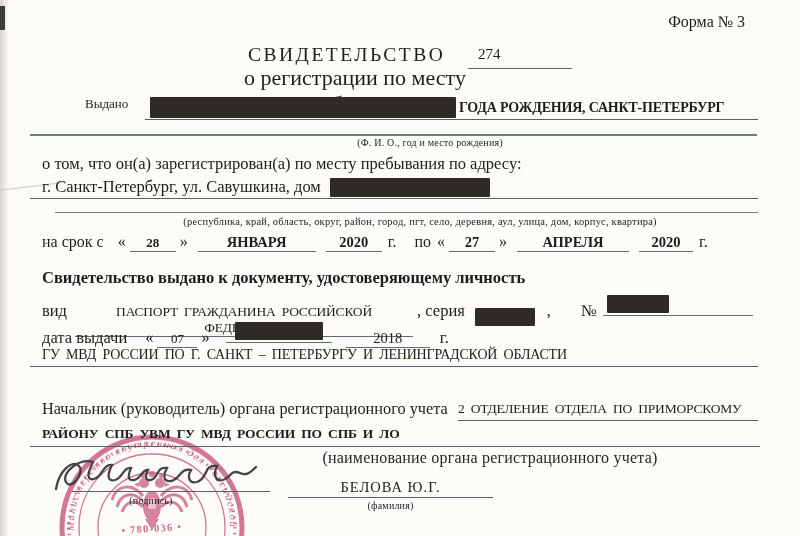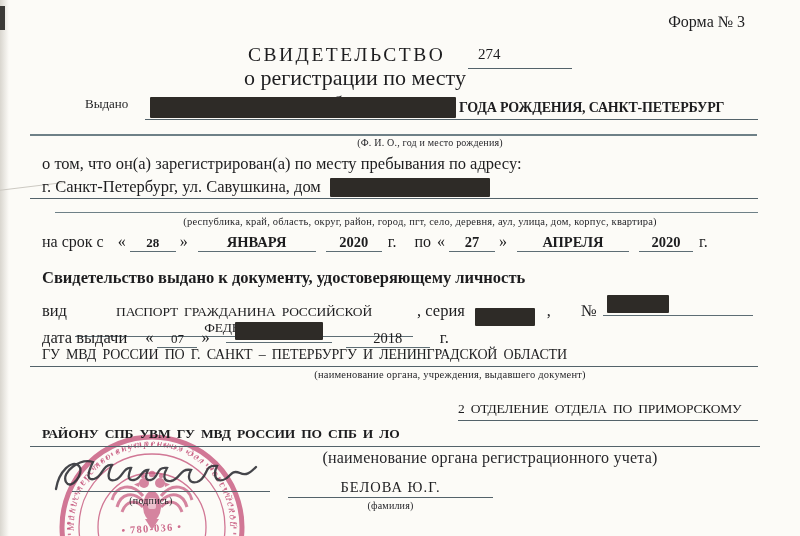--- a/index.html
+++ b/index.html
@@ -98,22 +98,22 @@
     <span style="margin-left:4px;">»</span>
     <span class="cell" style="width:106px;margin-left:16px;position:relative;height:21px;">
       <span class="redact" style="left:9px;bottom:2px;width:88px;height:18px;"></span>
     </span>
     <span class="cell" style="width:84px;font-size:14.5px;margin-left:14px;">2018</span>
     <span style="margin-left:10px;">г.</span>
   </div>
 
   <div class="abs caps" style="top:347px;left:42px;font-size:14px;">ГУ МВД РОССИИ ПО Г. САНКТ – ПЕТЕРБУРГУ И ЛЕНИНГРАДСКОЙ ОБЛАСТИ</div>
   <div class="rule dark" style="top:366px;left:30px;width:728px;"></div>
-  <div class="abs cap" style="top:369px;left:260px;width:380px;font-size:10.5px;">(наименование органа, учреждения, выдавшего документ)</div>
 
+  <div class="abs" style="top:399px;left:42px;font-size:16.3px;">Начальник (руководитель) органа регистрационного учета</div>
   <div class="abs caps" style="top:401px;left:458px;width:300px;border-bottom:1.5px solid #53626a;height:19px;">2 ОТДЕЛЕНИЕ ОТДЕЛА  ПО ПРИМОРСКОМУ</div>
   <div class="abs caps z3" style="top:426px;left:42px;font-weight:bold;">РАЙОНУ СПБ УВМ  ГУ  МВД РОССИИ  ПО СПБ  И  ЛО</div>
   <div class="rule dark z3" style="top:446px;left:30px;width:730px;"></div>
   <div class="abs cap z3" style="top:449px;left:290px;width:400px;font-size:16px;">(наименование органа регистрационного учета)</div>
 
   <svg class="stamp-svg" width="210" height="106" viewBox="0 0 210 106">
     <g stroke="#c5537a" fill="none" opacity="0.78">
       <circle cx="100" cy="97" r="90" stroke-width="5"></circle>
       <circle cx="100" cy="97" r="83" stroke-width="3" stroke-dasharray="1.5 4.5"></circle>
       <circle cx="100" cy="97" r="73" stroke-width="1.3"></circle>

